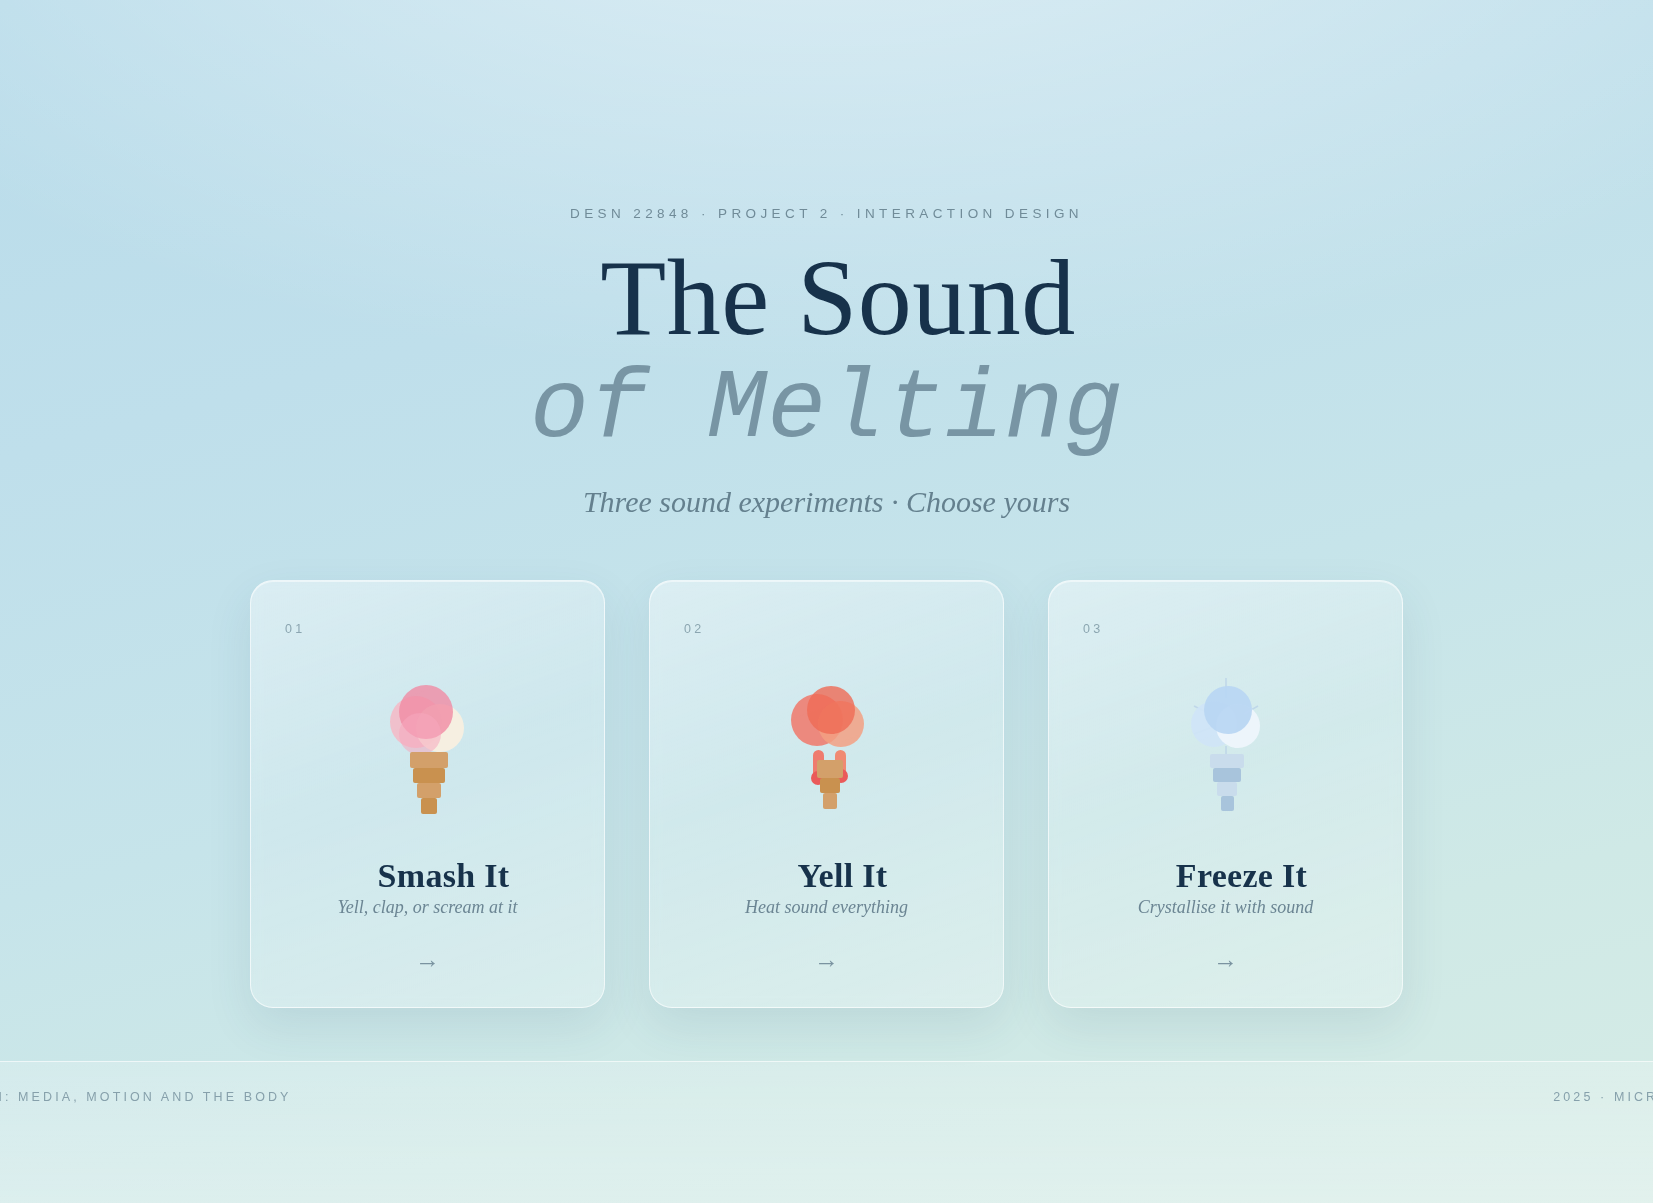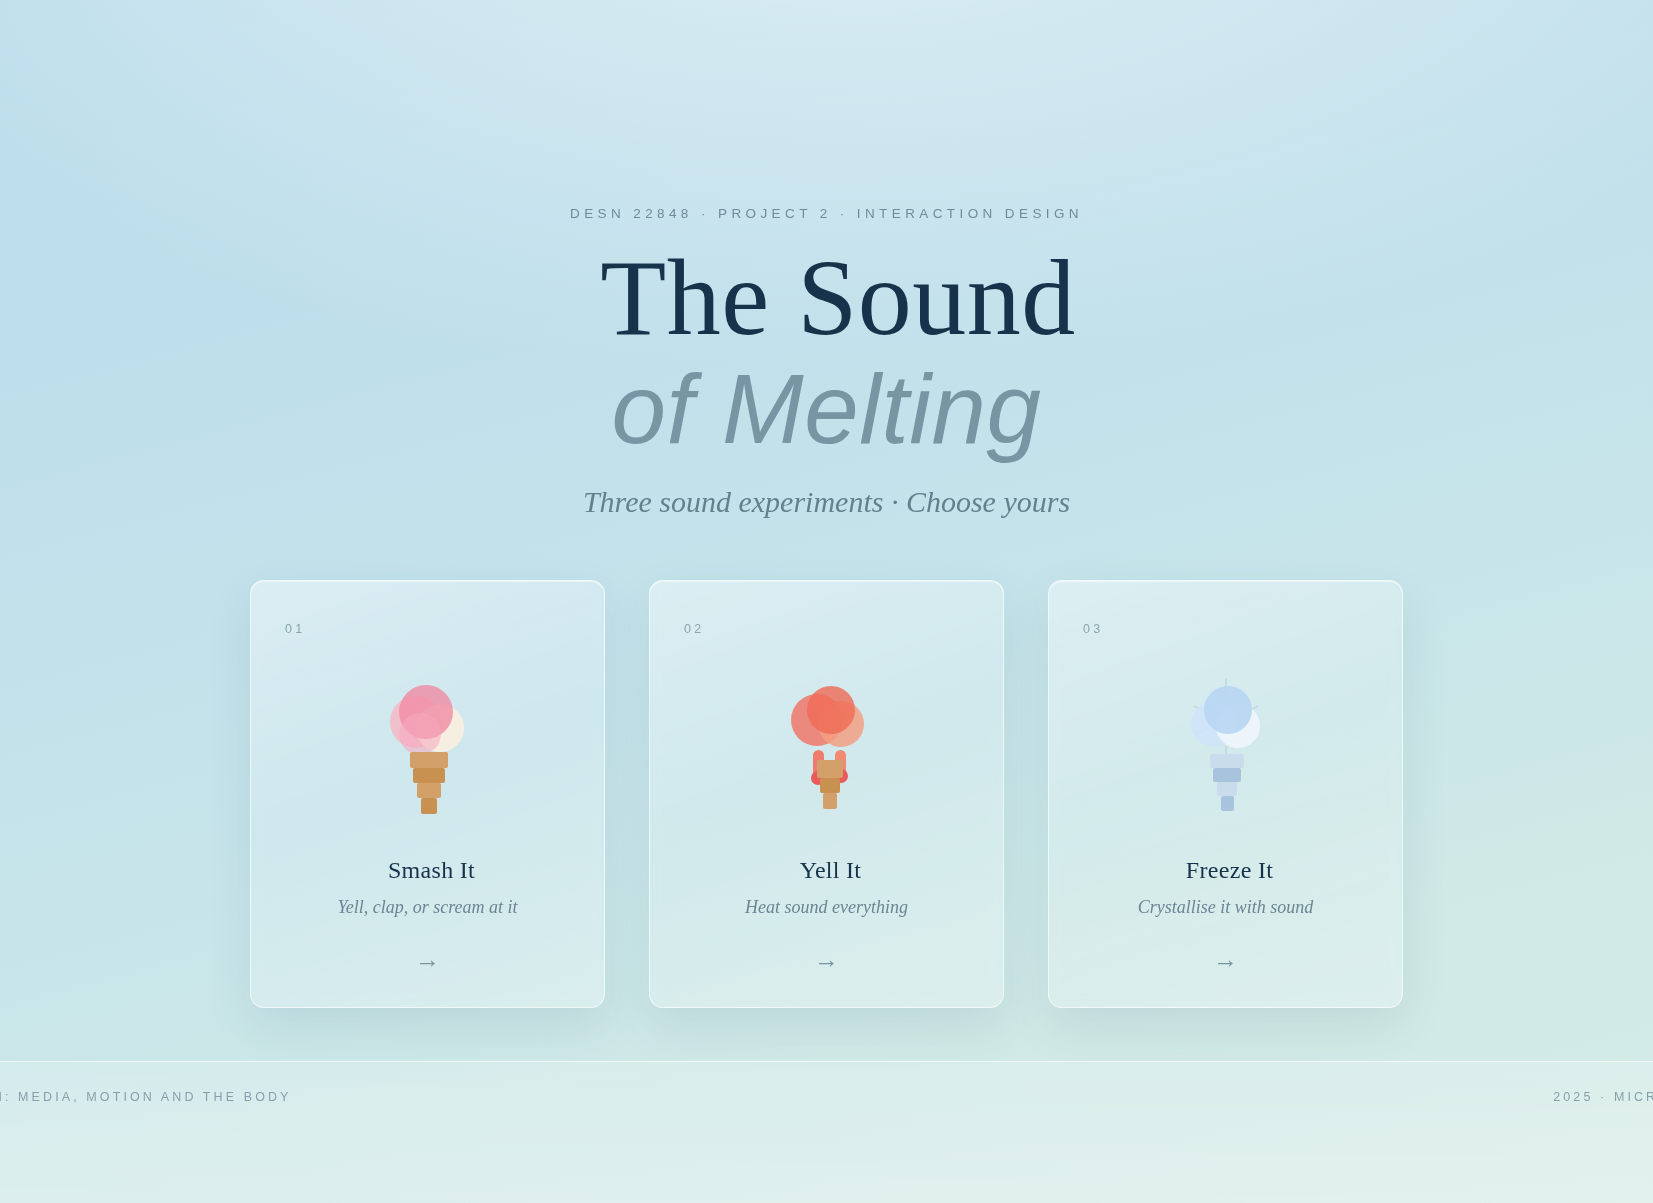--- a/index.html
+++ b/index.html
@@ -25,21 +25,21 @@
   .title-wrap {
     position:absolute; top:243px; left:0; width:100%;
     text-align:center;
   }
   .title-1 {
     font-family:"Liberation Serif", serif;
     font-size:108px; line-height:1.02;
     color:#17324b; letter-spacing:.5px;margin-left:23px;
   }
   .title-2 {
-    font-family:Liberation Sans, sans-serif;
+    font-family:Liberation Mono, monospace;
     font-style:italic;
     font-size:98px; line-height:1.12;
     color:#7895a4; letter-spacing:.5px;
     margin-top:2px;
   }
   .subtitle {
     position:absolute; top:485px; left:0; width:100%;
     text-align:center;
     font-family:"Liberation Serif", serif;
     font-style:italic;
@@ -47,43 +47,43 @@
     color:#64808e;
   }
 
   
   .cards {
     position:absolute; top:580px; left:0; width:100%;
     display:flex; justify-content:center; gap:44px;
   }
   .card {
     width:355px; height:428px;
-    border-radius:14px;
+    border-radius:23px;
     background:linear-gradient(160deg, rgba(255,255,255,0.40) 0%, rgba(255,255,255,0.16) 45%, rgba(255,255,255,0.26) 100%);
     border:1px solid rgba(255,255,255,0.62);
     box-shadow:0 18px 46px rgba(40,82,105,0.10), inset 0 1px 0 rgba(255,255,255,0.5);
     position:relative;
     backdrop-filter:blur(6px);
   }
   .card-num {
     position:absolute; top:41px; left:34px;
     font-size:12.5px; letter-spacing:3.2px; font-weight:500;
     color:#7e99a5; opacity:.85;
   }
   .icon-box {
     position:absolute; top:90px; left:0; width:100%;
     height:170px;
     display:flex; align-items:center; justify-content:center;
   }
   .card-title {
-    position:absolute; top:276px; left:4px; width:100%;
-    text-align:center;
-    font-family:"Liberation Serif", serif;
-    font-weight:normal;
-    font-size:24px;
+    position:absolute; top:276px; left:16px; width:100%;
+    text-align:center;
+    font-family:"Liberation Serif", serif;
+    font-weight:bold;
+    font-size:34px;
     color:#17324b;
     letter-spacing:.3px;
   }
   .card-sub {
     position:absolute; top:316px; left:0; width:100%;
     text-align:center;
     font-family:"Liberation Serif", serif;
     font-style:italic;
     font-size:18px;
     color:#6b8593;

